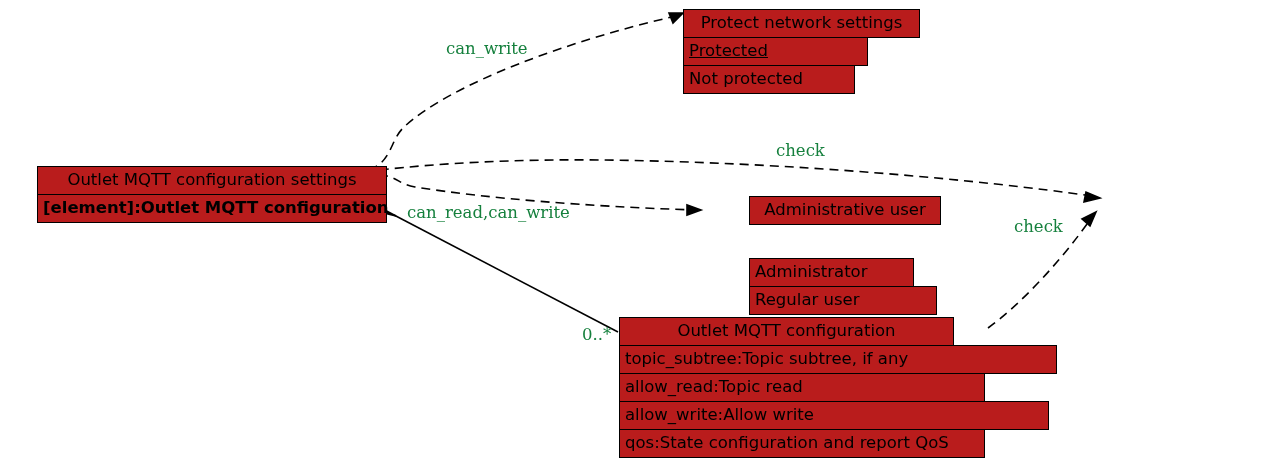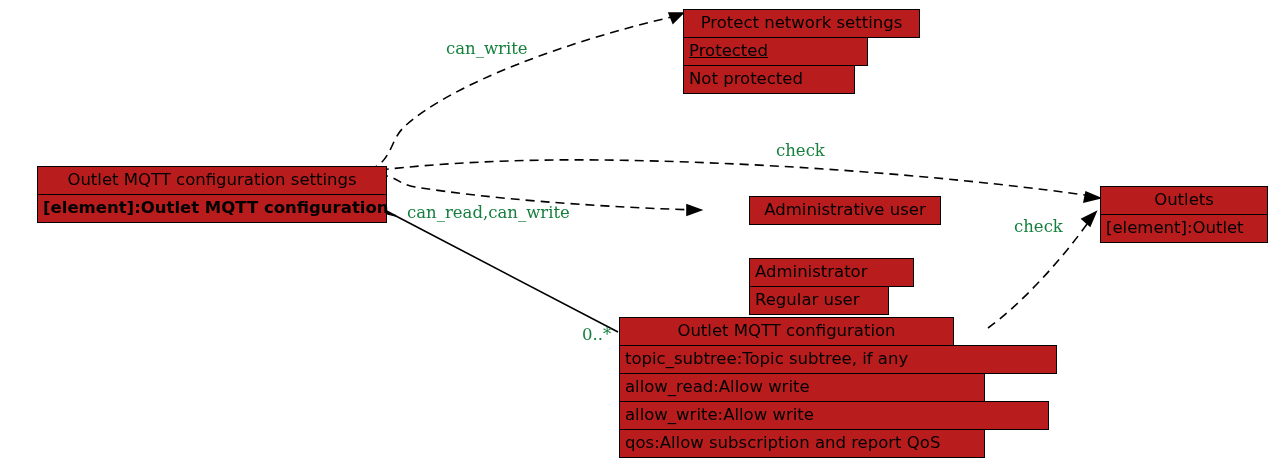--- a/index.html
+++ b/index.html
@@ -100,35 +100,31 @@
 
   <div class="node-box" style="left:683px; top:9px;">
     <div class="node-row header first" style="width:237px;">Protect network settings</div>
     <div class="node-row attr" style="width:185px;text-decoration:underline;">Protected</div>
     <div class="node-row attr" style="width:172px;">Not protected</div>
   </div>
 
   <div class="node-box" style="left:701px; top:196px;padding-left:48px;">
     <div class="node-row header first" style="width:192px;">Administrative user</div>
     <div class="node-row attr" style="width:165px;margin-top:33px;">Administrator</div>
-    <div class="node-row attr" style="width:140px;">Regular user</div>
+    <div class="node-row attr" style="width:188px;">Regular user</div>
   </div>
 
   <div class="node-box" style="left:619px; top:317px;">
     <div class="node-row header first" style="width:335px;">Outlet MQTT configuration</div>
     <div class="node-row attr" style="width:438px;">topic_subtree:Topic subtree, if any</div>
-    <div class="node-row attr" style="width:366px;">allow_read:Allow write</div>
+    <div class="node-row attr" style="width:366px;">allow_read:Topic read</div>
     <div class="node-row attr" style="width:430px;">allow_write:Allow write</div>
-    <div class="node-row attr" style="width:366px;">qos:Allow subscription and report QoS</div>
+    <div class="node-row attr" style="width:366px;">qos:State configuration and report QoS</div>
   </div>
 
-  <div class="node-box" style="left:1100px; top:186px;">
-    <div class="node-row header first" style="width:168px;">Outlets</div>
-    <div class="node-row attr" style="width:168px;">[element]:Outlet</div>
-  </div>
 
   <div class="edge-label" style="left:446px; top:41px;">can_write</div>
 
   <div class="edge-label" style="left:407px; top:165px;margin-top:40px;">can_read,can_write</div>
 
   <div class="edge-label" style="left:776px; top:143px;">check</div>
 
   <div class="edge-label" style="left:1014px; top:219px;">check</div>
 
   <div class="edge-label" style="left:582px; top:327px;">0..*</div>

